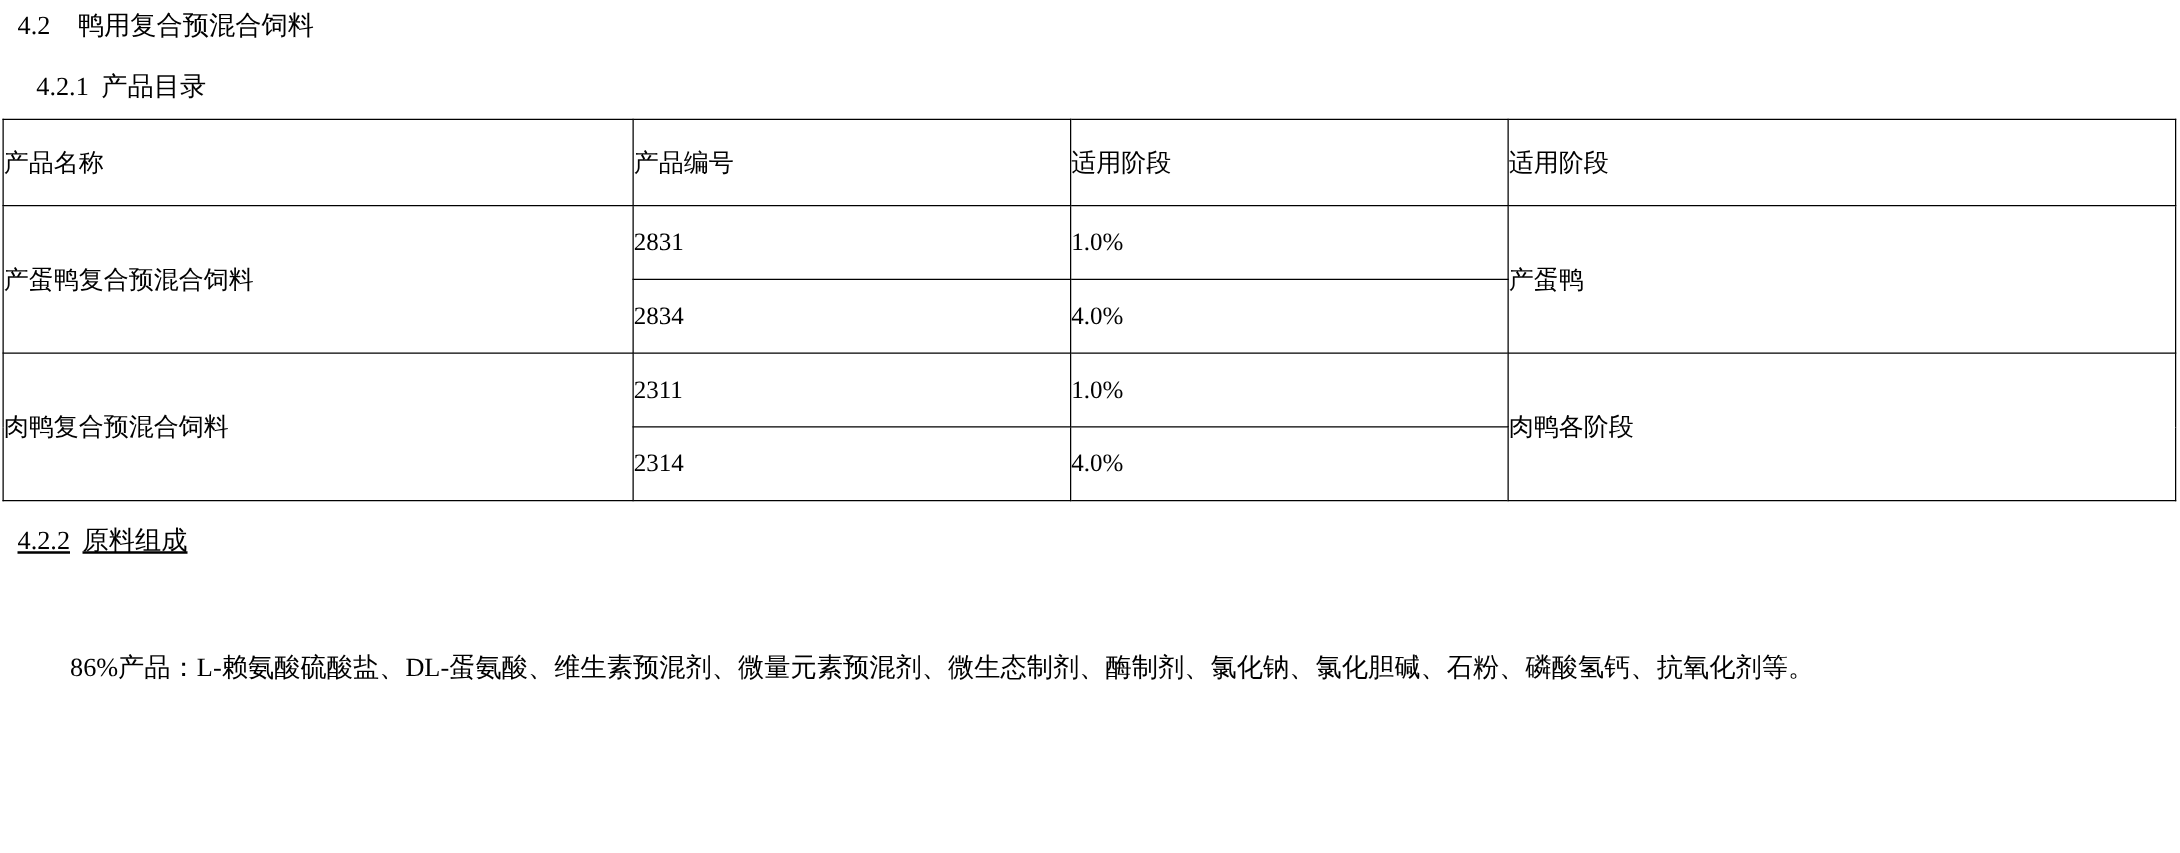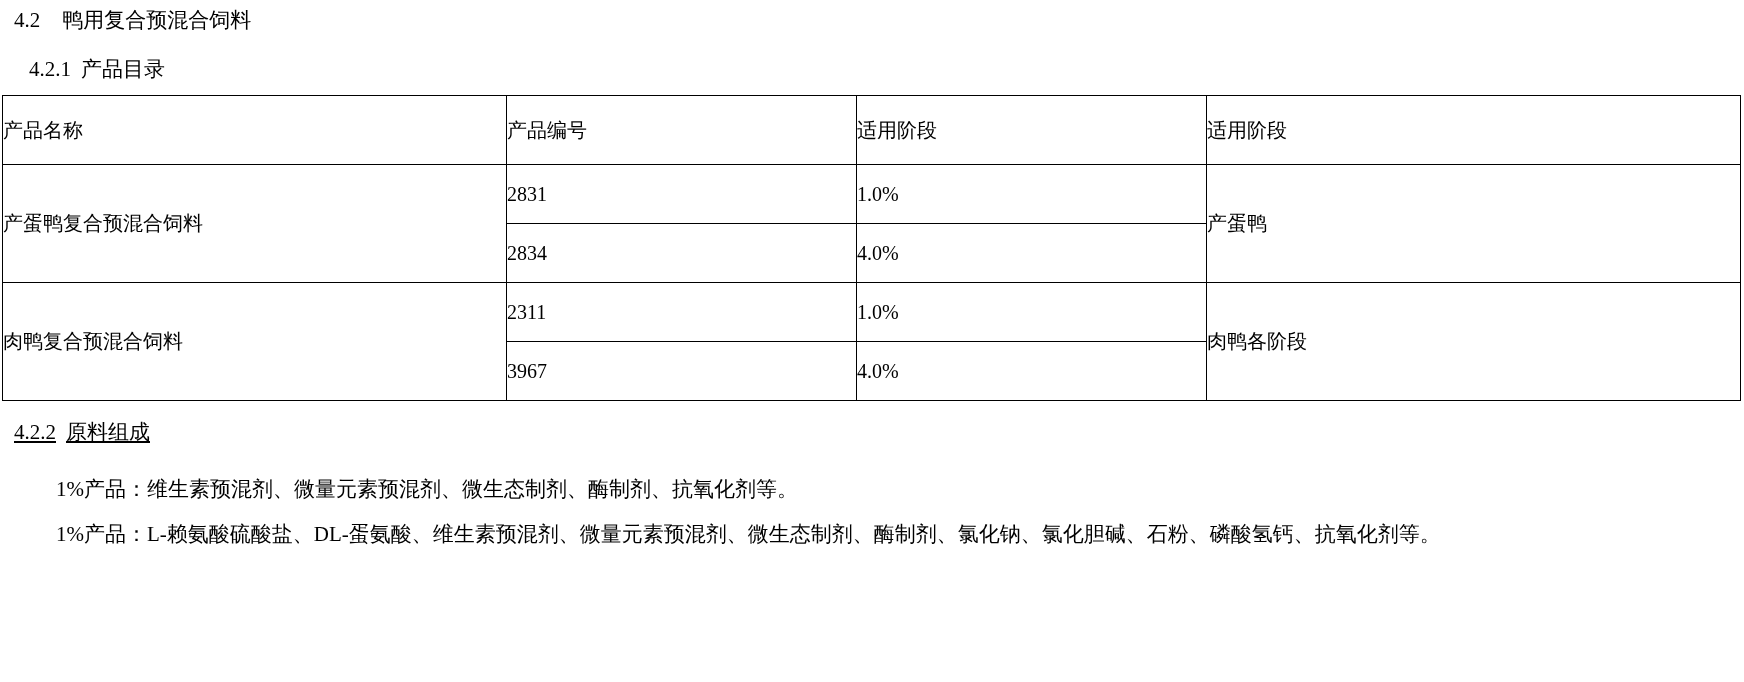--- a/index.html
+++ b/index.html
@@ -148,26 +148,25 @@
         <td class="tall">4.0%</td>
       </tr>
 
       <tr>
         <td class="tall" rowspan="2">肉鸭复合预混合饲料</td>
         <td class="tall">2311</td>
         <td class="tall">1.0%</td>
         <td class="tall" rowspan="2">肉鸭各阶段</td>
       </tr>
       <tr>
-        <td class="tall">3967</td>
+        <td class="tall">2314</td>
         <td class="tall">4.0%</td>
       </tr>
     </tbody>
   </table>
 
   <div class="heading h-4-2-2">
     <span class="num">4.2.2</span><span class="gap"></span><span>原料组成</span>
   </div>
 
-  <p class="para p1">1%产品：维生素预混剂、微量元素预混剂、微生态制剂、酶制剂、抗氧化剂等。</p>
-  <p class="para p2">1%产品：L-赖氨酸硫酸盐、DL-蛋氨酸、维生素预混剂、微量元素预混剂、微生态制剂、酶制剂、氯化钠、氯化胆碱、石粉、磷酸氢钙、抗氧化剂等。</p>
+  <p class="para p2">86%产品：L-赖氨酸硫酸盐、DL-蛋氨酸、维生素预混剂、微量元素预混剂、微生态制剂、酶制剂、氯化钠、氯化胆碱、石粉、磷酸氢钙、抗氧化剂等。</p>
 
 </div>
 
 </body></html>

